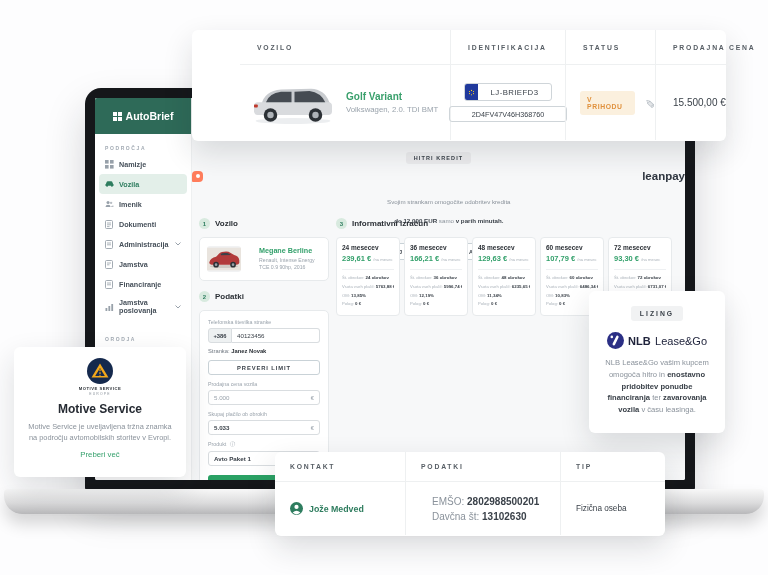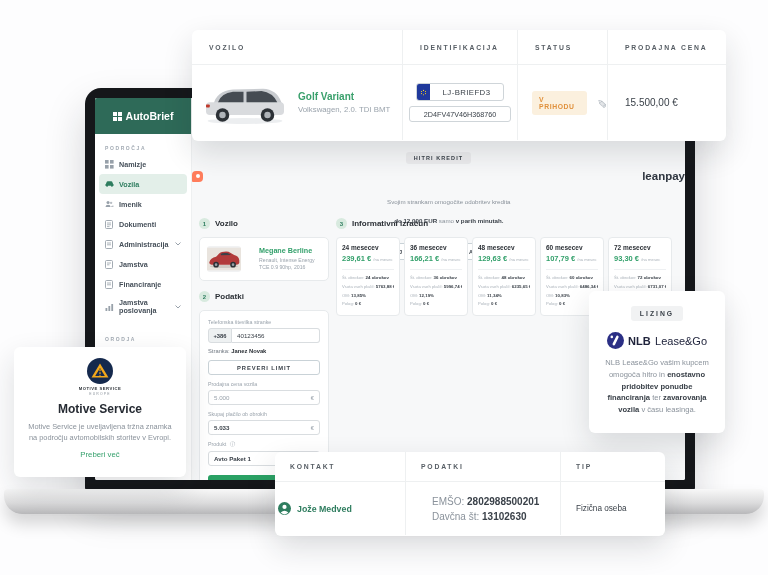--- a/index.html
+++ b/index.html
@@ -95,52 +95,52 @@
   .cc-months{font-size:6.5px;font-weight:700;color:#2b3036;}
   .cc-price{margin-top:3px;font-size:7.5px;font-weight:700;color:#33a06b;}
   .cc-per{font-size:4.2px;color:#aab2ba;font-weight:400;}
   .cc-div{border-top:1px solid #eef0f2;margin:6px 0 4px;}
   .cc-r{font-size:4.2px;color:#aab2ba;line-height:2;white-space:nowrap;overflow:hidden;}
   .cc-r b{color:#3a4149;font-size:4.4px;}
 
   
   .card{position:absolute;background:#fff;border-radius:6px;box-shadow:0 12px 30px rgba(25,32,40,.14);z-index:3;}
 
-  .top-card{left:192px;top:30px;width:534px;height:111px;}
+  .top-card{left:192px;top:30px;width:534px;height:111px;padding-left:48px;}
   .tgrid{display:grid;grid-template-columns:210px 115px 90px 119px;}
   .thead{height:35px;border-bottom:1px solid #eef0f1;}
   .thead .hc{display:flex;align-items:center;padding-left:17px;font-size:6.8px;font-weight:700;
     letter-spacing:1.8px;color:#565d64;}
   .bc{border-left:1px solid #eef0f1;}
   .bc.first{border-left:none;}
   .tbody{height:75px;}
   .v-cell{display:flex;align-items:center;gap:8px;padding-left:8px;}
   .v-name{font-size:10px;font-weight:600;color:#3aa06c;}
   .v-sub{font-size:7.8px;color:#9aa3ac;margin-top:3px;}
   .id-cell{display:flex;flex-direction:column;align-items:center;justify-content:center;gap:5px;}
   .plate{display:flex;align-items:center;height:18px;width:88px;border:1px solid #cfd5d9;
     border-radius:3px;overflow:hidden;background:#fff;}
   .plate-eu{width:13px;height:100%;background:#20399c;color:#fff;font-size:5px;display:flex;
     align-items:center;justify-content:center;}
   .plate-num{flex:1;text-align:center;font-size:7.8px;color:#3a4149;letter-spacing:.4px;}
-  .vin{width:102px;height:16px;border:1px solid #cfd5d9;border-radius:3px;display:flex;
+  .vin{width:118px;height:16px;border:1px solid #cfd5d9;border-radius:3px;display:flex;
     align-items:center;justify-content:center;font-size:7.2px;color:#3a4149;}
   .st-cell{display:flex;align-items:center;gap:10px;padding-left:14px;}
   .status{background:#fbf0de;color:#e0913d;font-size:6.8px;font-weight:700;letter-spacing:.6px;
     padding:5px 7px;border-radius:3px;}
   .pencil{color:#aab2ba;font-size:12px;cursor:pointer;transform:rotate(180deg);display:inline-block;}
   .pr-cell{display:flex;align-items:center;padding-left:17px;font-size:10px;color:#3a4149;}
 
   .bottom-card{left:275px;top:452px;width:390px;height:84px;}
   .bgrid{display:grid;grid-template-columns:130px 155px 105px;}
   .bhead{height:30px;border-bottom:1px solid #eef0f1;}
   .bhead .hc{display:flex;align-items:center;padding-left:15px;font-size:6.8px;font-weight:700;
     letter-spacing:1.8px;color:#565d64;}
   .bbody{height:53px;}
-  .k-cell{display:flex;align-items:center;gap:6px;padding-left:3px;cursor:pointer;}
+  .k-cell{display:flex;align-items:center;gap:6px;padding-left:15px;cursor:pointer;}
   .k-name{font-size:8.8px;font-weight:600;color:#2f7d5f;}
   .p-cell{display:flex;flex-direction:column;justify-content:center;gap:4px;padding-left:15px;}
   .p-line{font-size:10px;color:#8a929b;padding-left:11px;}
   .p-line b{color:#3a4149;}
   .t-cell{display:flex;align-items:center;padding-left:15px;font-size:8.2px;color:#3a4149;}
 
   .lizing-card{left:589px;top:291px;width:136px;height:142px;text-align:center;}
   .lz-badge{margin-top:15px;display:inline-block;background:#f1f2f3;color:#3a4149;font-size:6.8px;
     font-weight:700;letter-spacing:2px;padding:4px 9px;border-radius:3px;}
   .lz-logo{margin-top:10px;display:flex;align-items:center;justify-content:center;gap:4px;}

